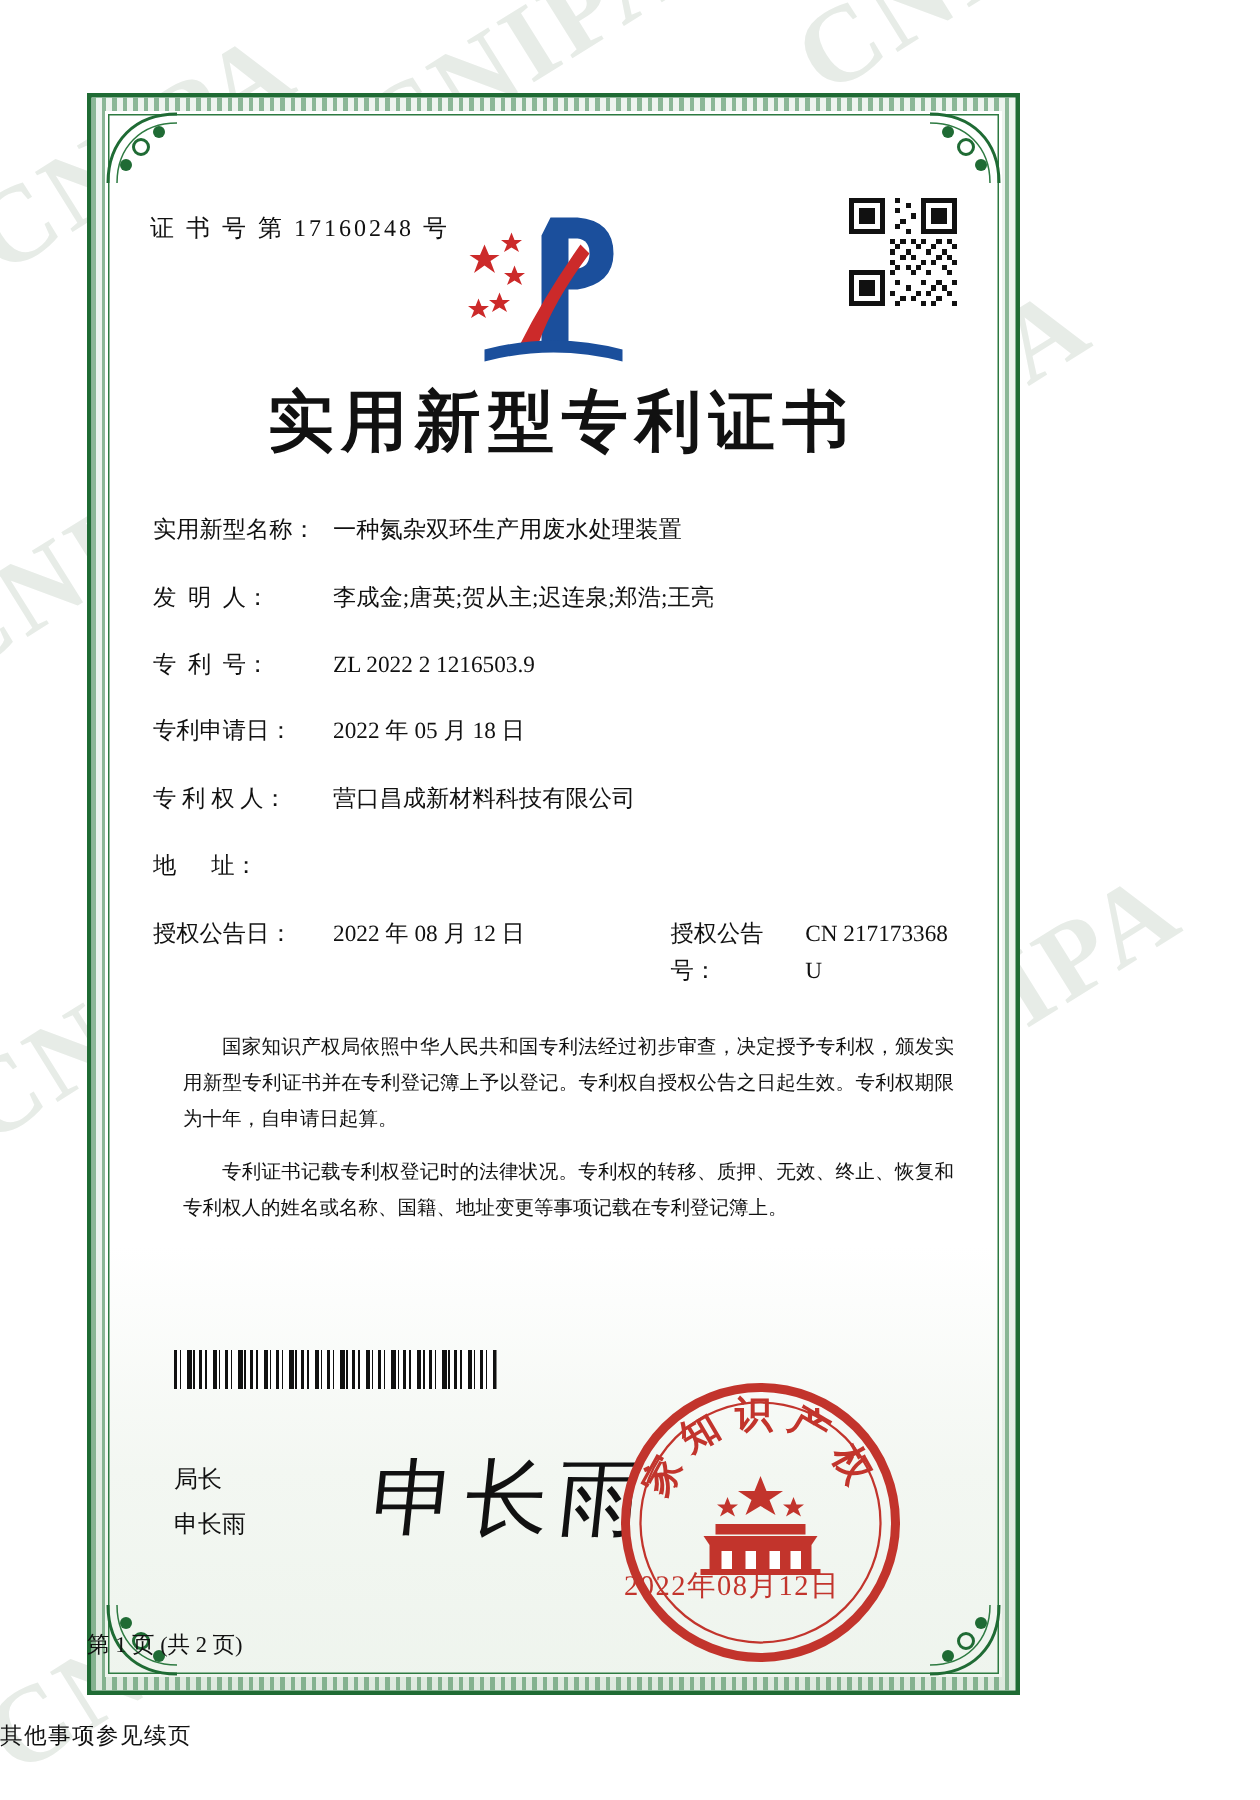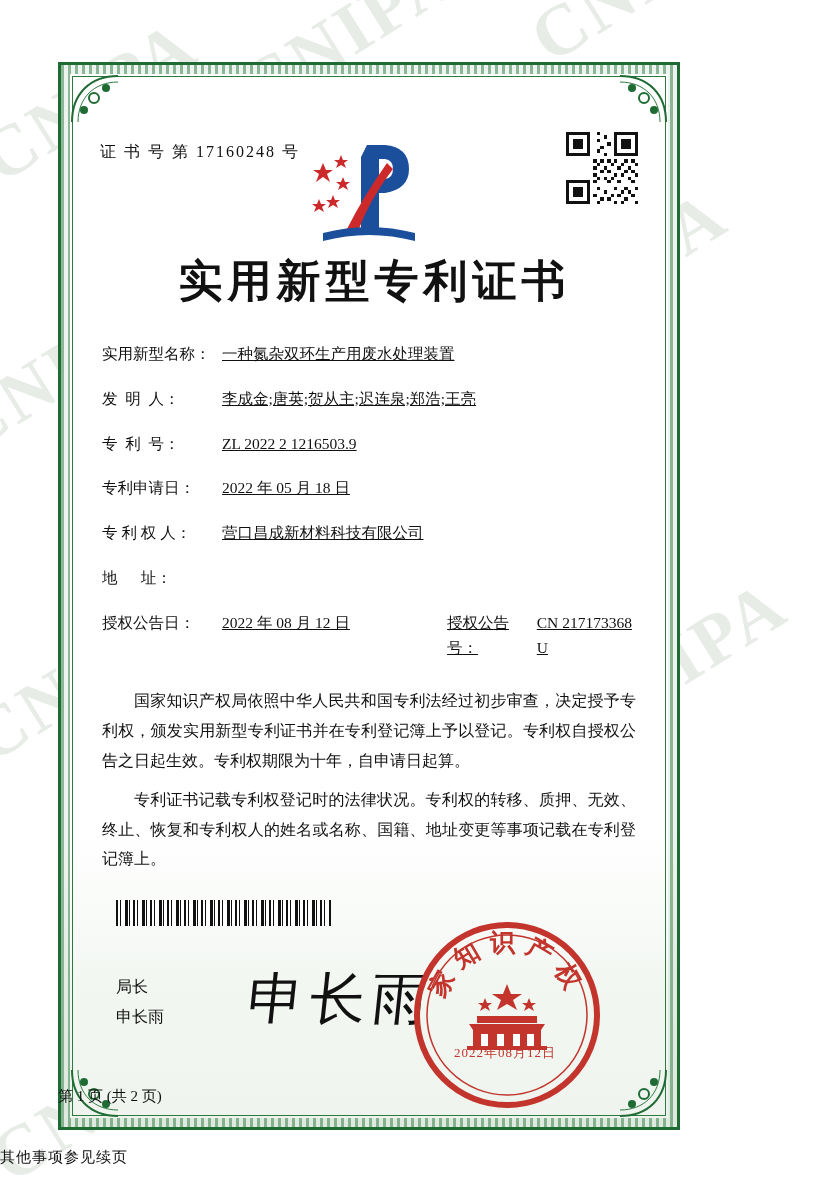--- a/index.html
+++ b/index.html
@@ -132,38 +132,38 @@
     align-items: flex-start;
     margin-bottom: 20px;
   }
   .row .lbl {
     width: 120px;
     flex: 0 0 120px;
     white-space: pre;
   }
   .row .val {
     flex: 1 1 auto;
-    text-decoration: underline;
   }
   .row .val .second-line {
     display: block;
   }
   .inline-pair {
     display: flex;
     align-items: baseline;
   }
   .inline-pair .seg1 { width: 250px; }
 
   .para {
     margin-top: 26px;
-    font-size: 16px;
+    font-size: 13px;
     line-height: 1.85;
     text-indent: 2em;
     color: #111;
     text-align: justify;
+    margin-left: 20px;
   }
   .para.second { margin-top: 10px; }
 
   
   .barcode {
     position: absolute;
     left: 58px;
     top: 838px;
     width: 215px;
     height: 26px;
@@ -196,22 +196,22 @@
     right: 78px;
     top: 858px;
     width: 190px;
     height: 190px;
   }
   .seal-date {
     position: absolute;
     right: 86px;
     top: 982px;
     width: 178px;
-    text-align: center;
-    font-size: 13px;
+    text-align: left;
+    font-size: 19px;
     color: #c2342c;
     letter-spacing: 1px;
   }
 
   .page-num {
     position: absolute;
     left: 0;
     right: 12px;
     bottom: 24px;
     text-align: left;

